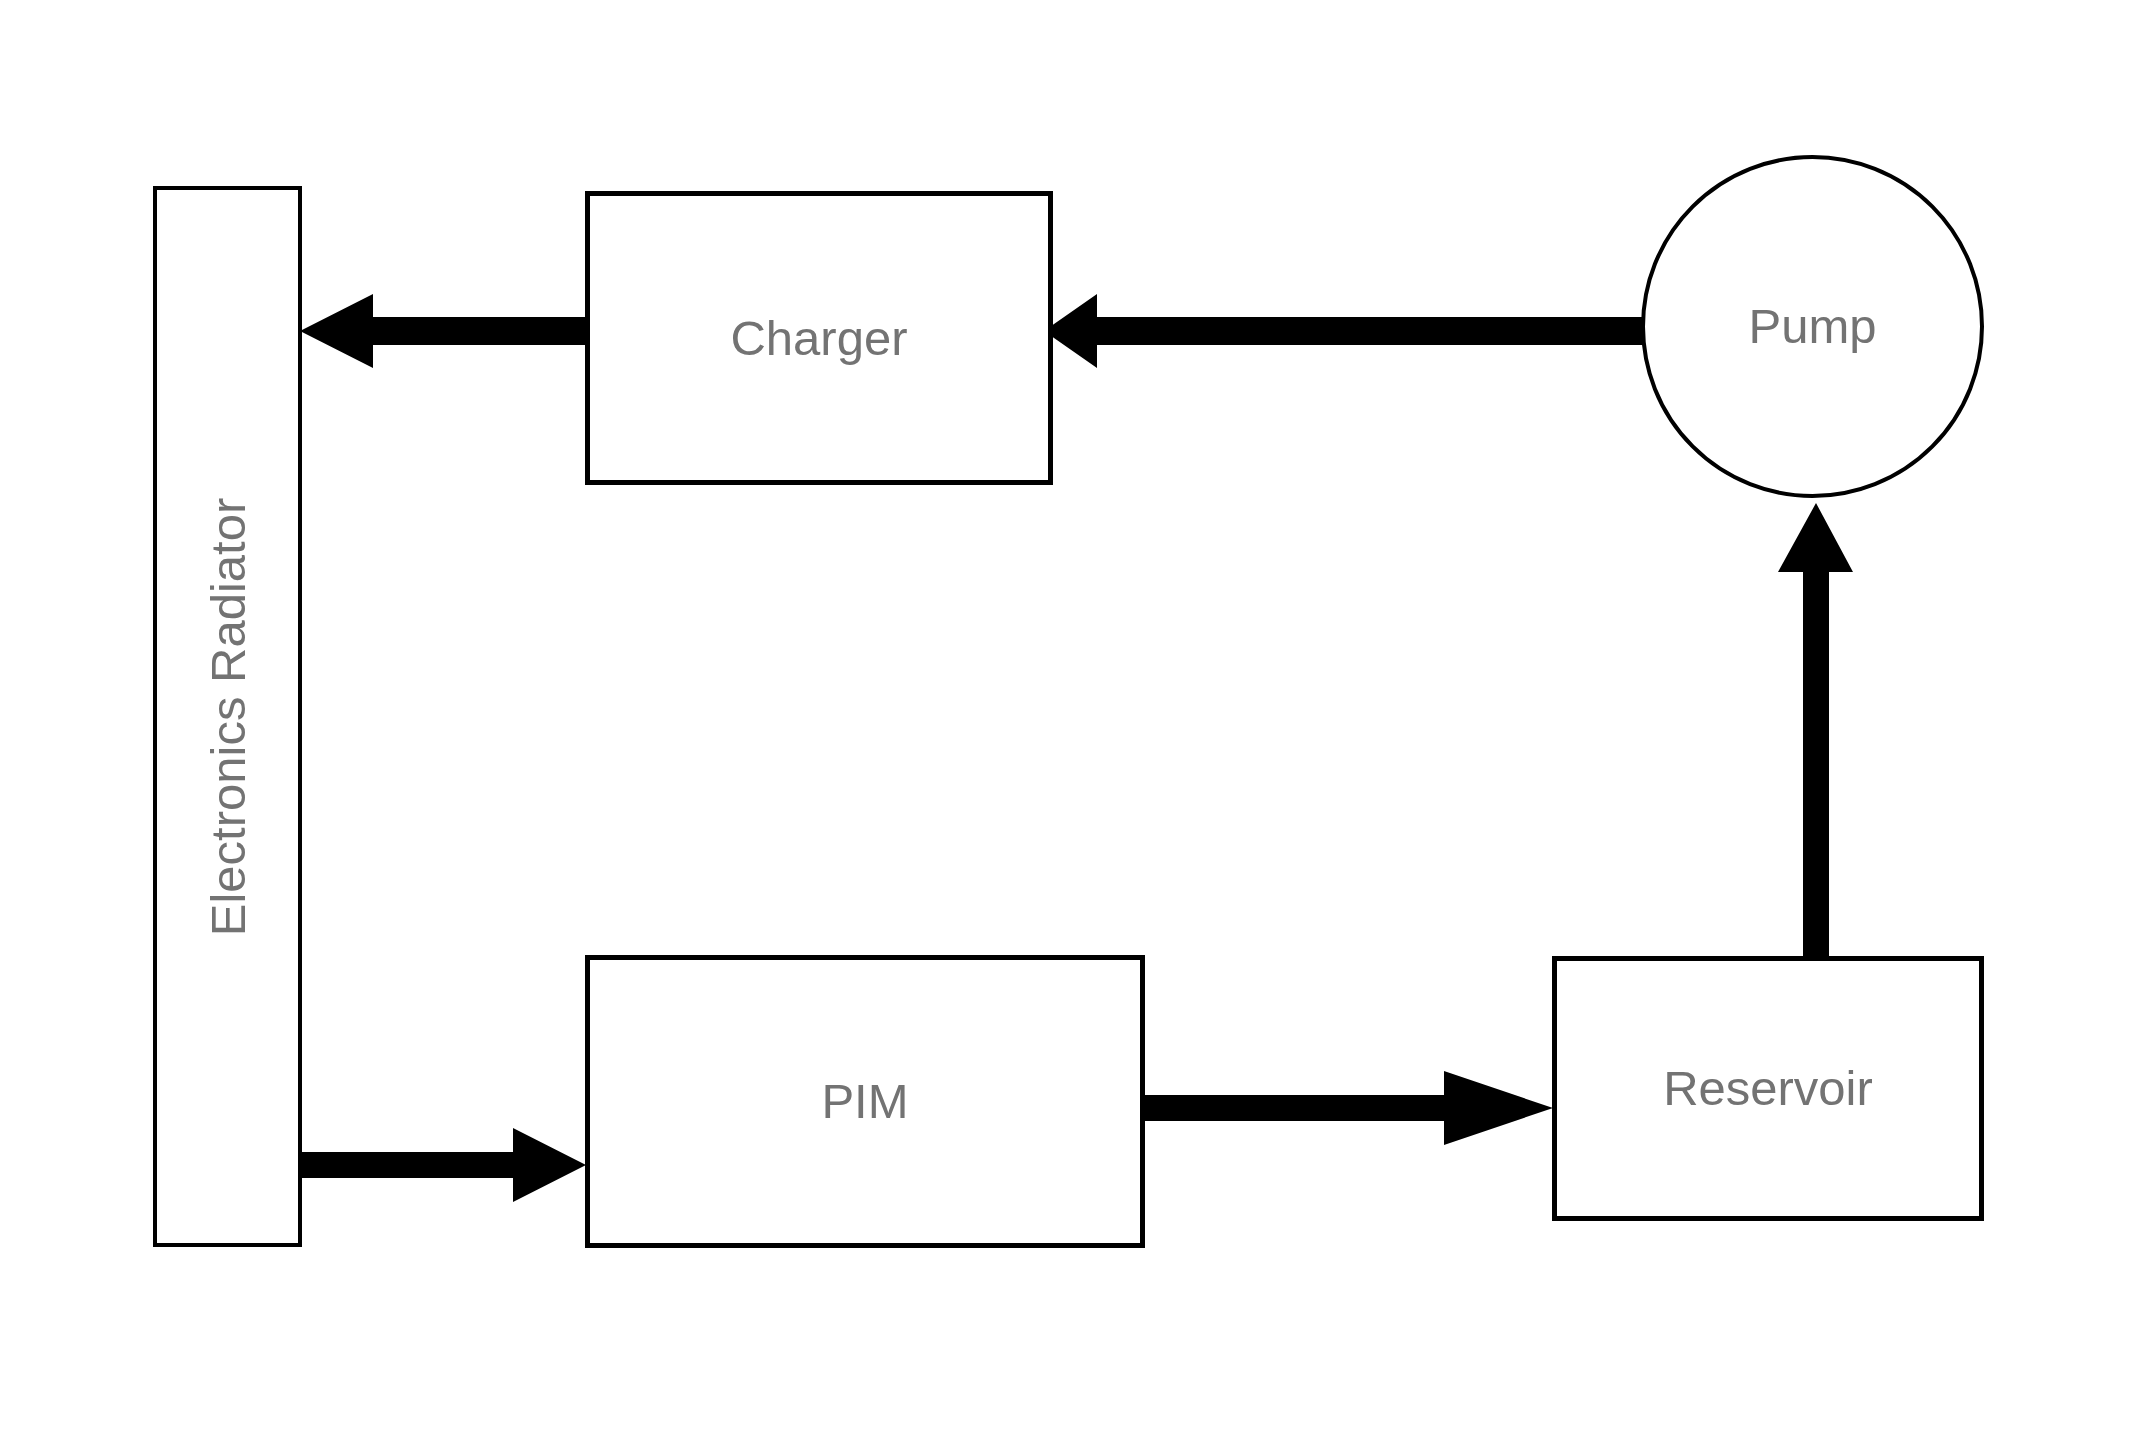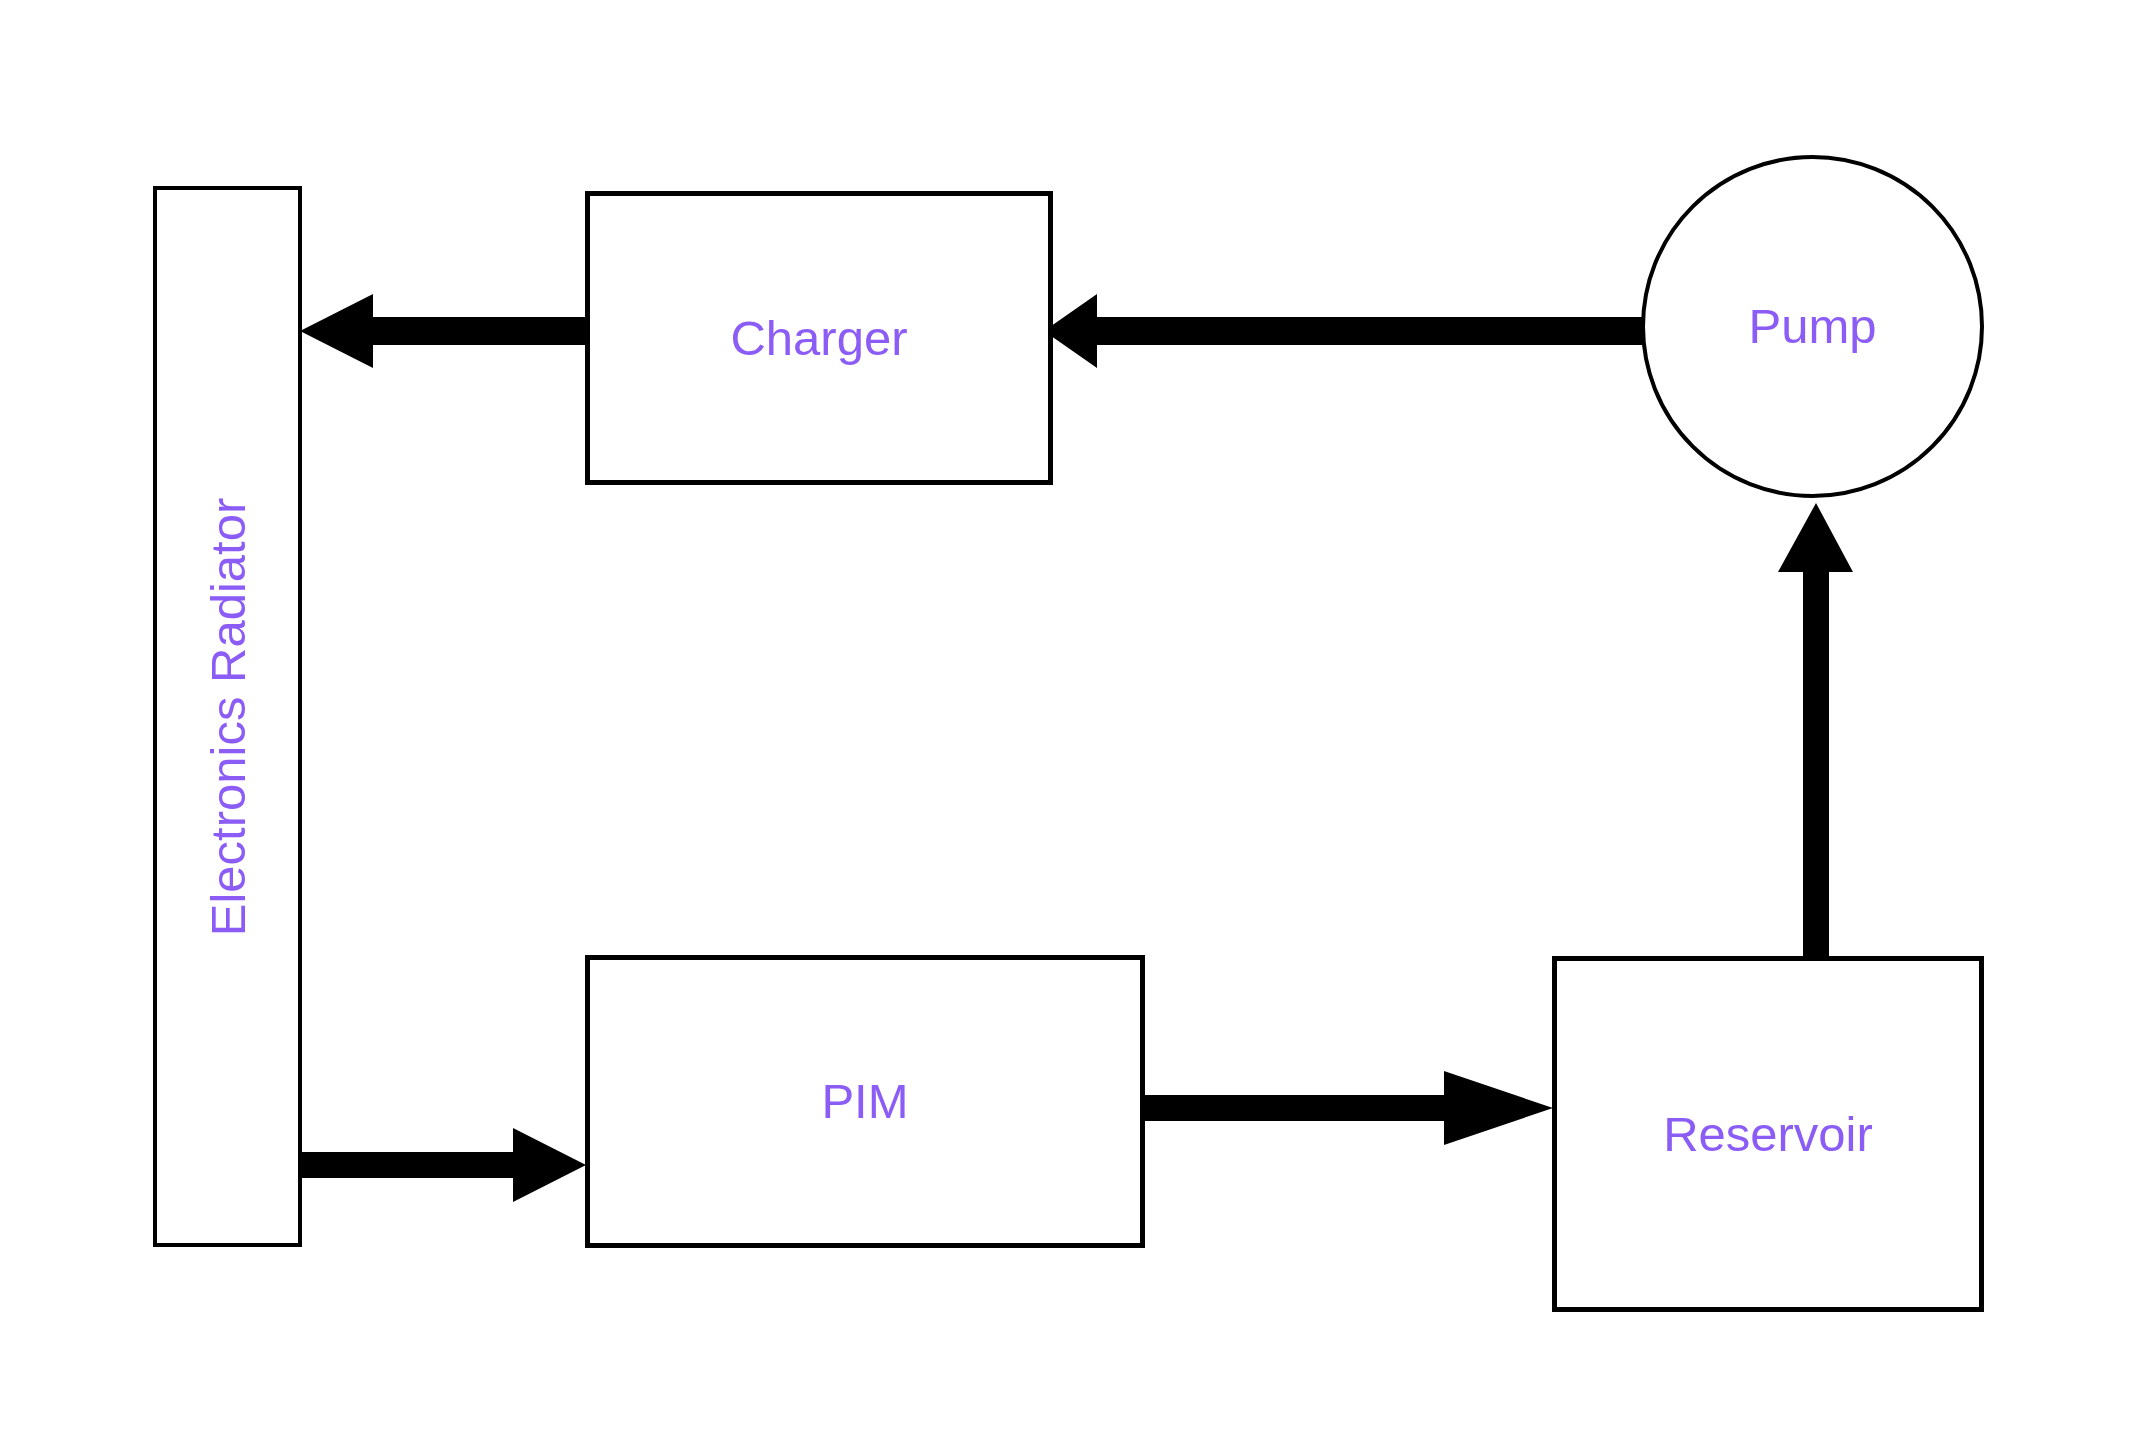--- a/index.html
+++ b/index.html
@@ -18,21 +18,21 @@
     overflow: hidden;
   }
   .node {
     position: absolute;
     box-sizing: border-box;
     background: #ffffff;
     border: 5px solid #000000;
     display: flex;
     align-items: center;
     justify-content: center;
-    color: #8b5cf6;
+    color: #737373;
     font-size: 49px;
     line-height: 1;
     white-space: nowrap;
   }
   .node.thin { border-width: 4px; }
   .node.circle {
     border-radius: 50%;
     border-width: 4px;
   }
   .node .label { display: block; }
@@ -98,17 +98,17 @@
   </div>
 
   <div class="node circle" id="node-pump" style="left:1641px; top:155px; width:343px; height:343px;justify-content:center;">
     <span class="label">Pump</span>
   </div>
 
   <div class="node" id="node-pim" style="left:585px; top:955px; width:560px; height:293px;">
     <span class="label">PIM</span>
   </div>
 
-  <div class="node" id="node-reservoir" style="left:1552px; top:956px; width:432px; height:356px;">
+  <div class="node" id="node-reservoir" style="left:1552px; top:956px; width:432px; height:265px;">
     <span class="label">Reservoir</span>
   </div>
 
 </div>
 
 </body></html>

